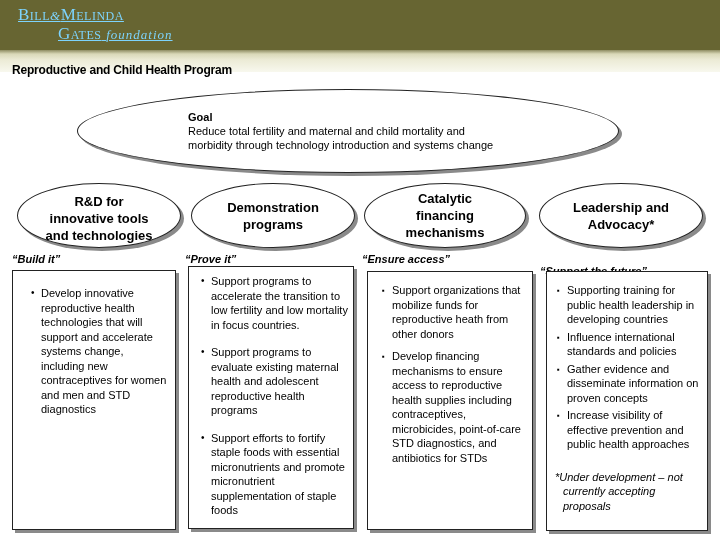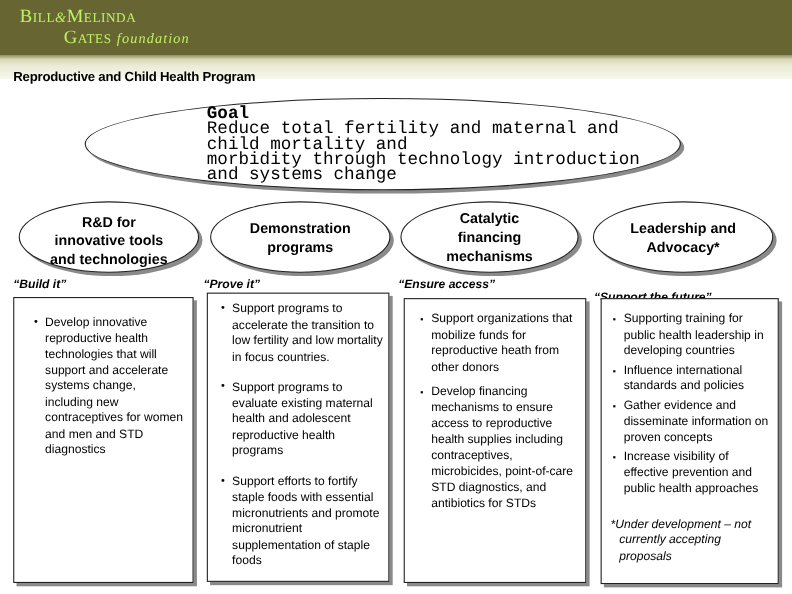--- a/index.html
+++ b/index.html
@@ -7,39 +7,39 @@
   body { position: relative; font-family: "Liberation Sans", sans-serif; color: #000; }
 
   .header-band {
     position: absolute; left: 0; top: 0; width: 720px; height: 50px;
     background: #676532;
   }
   .header-fade {
     position: absolute; left: 0; top: 50px; width: 720px; height: 22px;
     background: linear-gradient(to bottom, #8e8c62 0px, #d9d8b8 4px, #ecebd6 10px, #f8f8ee 22px);
   }
-  .logo { position: absolute; left: 18px; top: 6px; color: #bef264; font-family: "Liberation Serif", serif; }
+  .logo { position: absolute; left: 18px; top: 6px; color: #7dd3fc; font-family: "Liberation Serif", serif; text-decoration: underline; }
   .logo .l1 { font-size: 17px; letter-spacing: 0.5px; line-height: 18px; font-variant: small-caps; }
   .logo .l1 .amp { font-style: italic; font-size: 13px; }
   .logo .l2 { margin-left: 40px; font-size: 17px; line-height: 18px; letter-spacing: 0.5px; font-variant: small-caps; }
   .logo .l2 .fnd { font-style: italic; font-size: 13px; letter-spacing: 1px; font-variant: normal; }
 
   .page-title {
     position: absolute; left: 12px; top: 63px;
     font-size: 12px; font-weight: bold; letter-spacing: -0.2px;
   }
 
   .ellipse {
     position: absolute; border: 1.5px solid #222; border-radius: 50%;
     background: #ffffff;
     box-shadow: 3px 3px 0 #8a8a8a;
     display: flex; align-items: center; justify-content: center; text-align: center;
   }
   .goal-ellipse { left: 77px; top: 89px; width: 542px; height: 84px; justify-content: flex-start; }
-  .goal-text { margin-left: 110px; text-align: left; font-size: 16px; line-height: 14px; font-family: Liberation Mono, monospace; }
+  .goal-text { margin-left: 110px; text-align: left; font-size: 11px; line-height: 14px; }
   .goal-text .goal-label { font-weight: bold; }
 
   .pillar-ellipse { font-size: 13px; font-weight: bold; line-height: 17px; }
   .p1 { left: 17px; top: 183px; width: 164px; height: 65px; }
   .p2 { left: 191px; top: 183px; width: 164px; height: 65px; }
   .p3 { left: 364px; top: 183px; width: 162px; height: 65px; }
   .p4 { left: 539px; top: 183px; width: 164px; height: 65px; }
   .p1 .pillar-label { margin-top: 6px; }
 
   .slogan { position: absolute; top: 253px; font-size: 11px; font-weight: bold; font-style: italic; }

